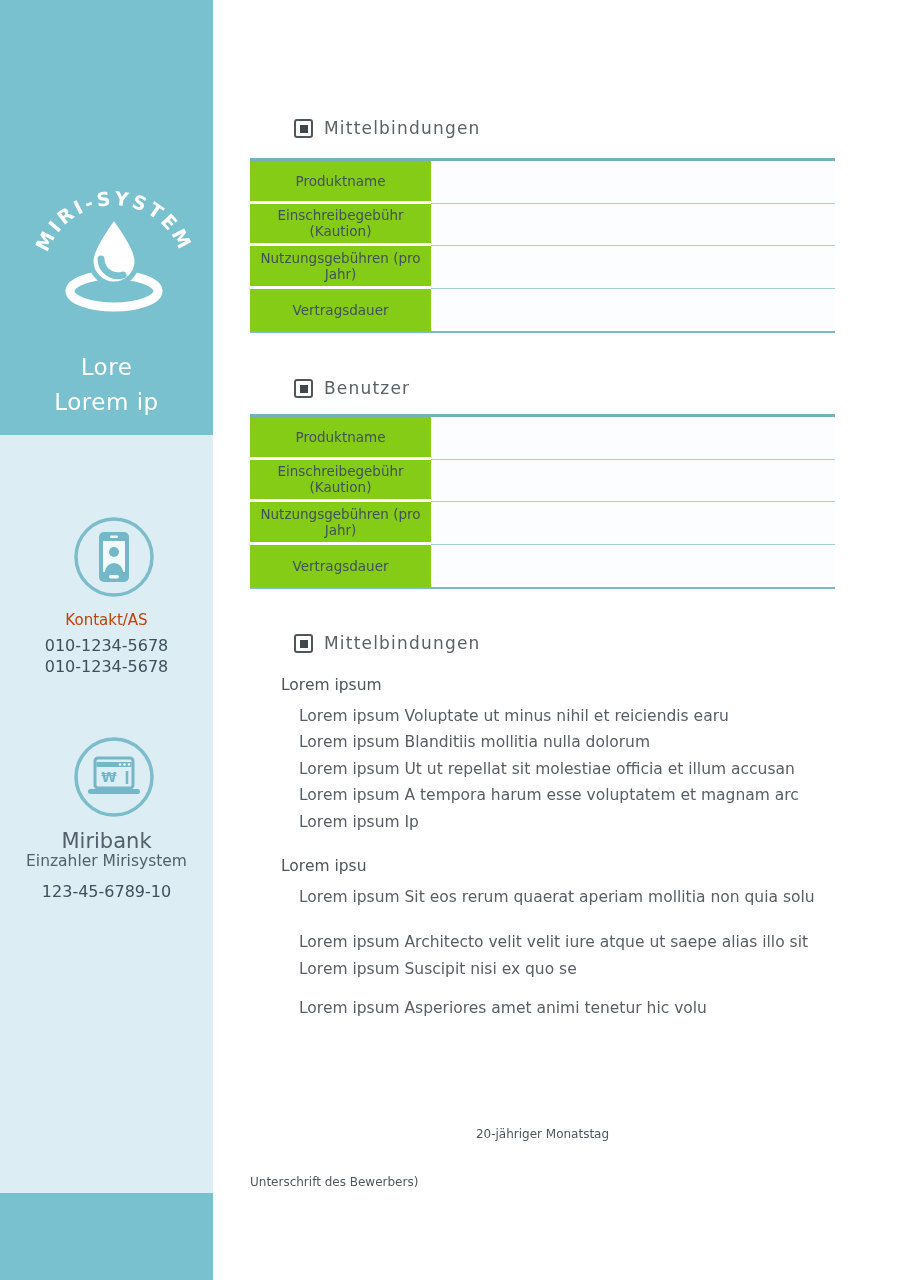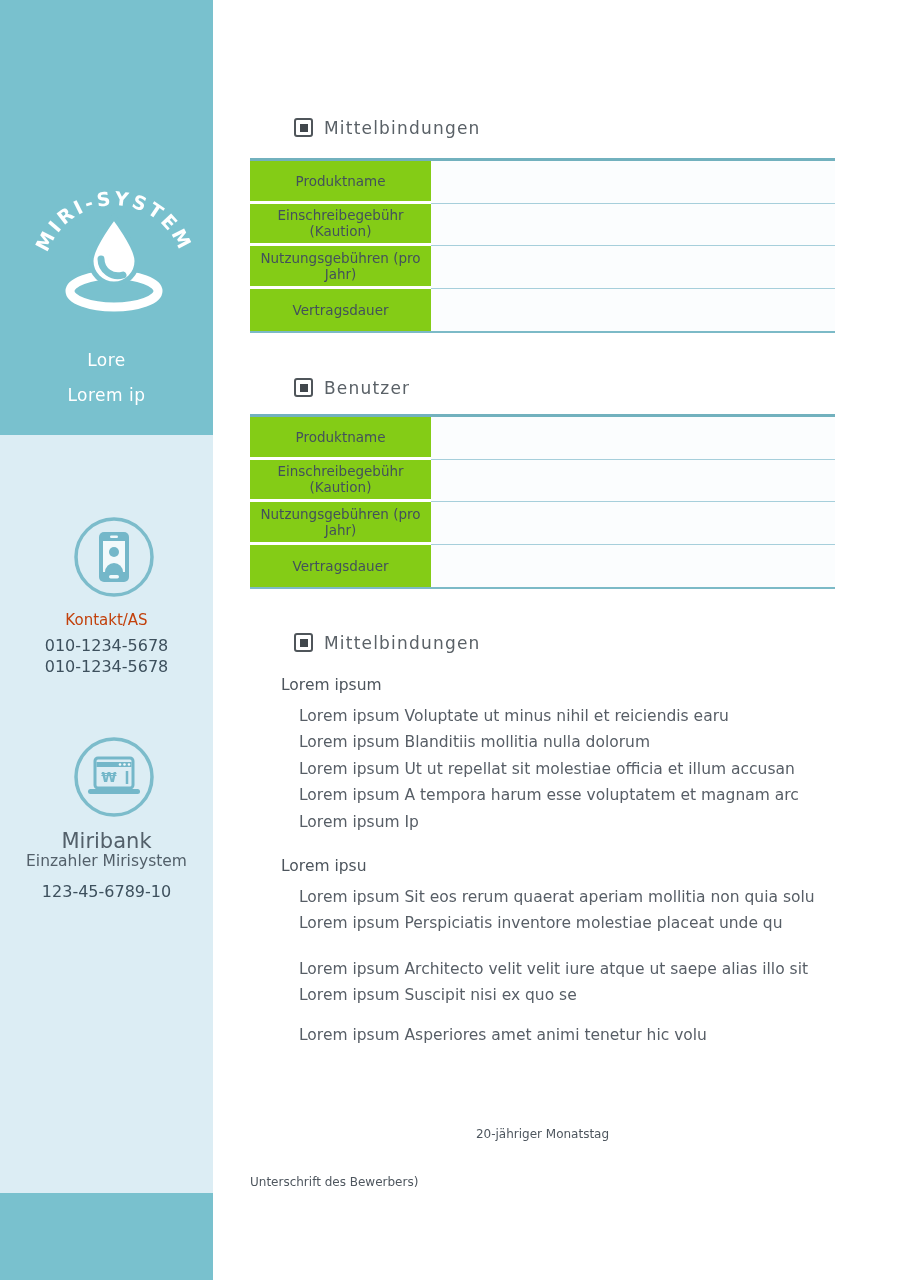--- a/index.html
+++ b/index.html
@@ -9,39 +9,39 @@
     font-family:"DejaVu Sans","Liberation Sans",sans-serif; overflow:hidden;
   }
 
   
   .sidebar { position:absolute; left:0; top:0; width:213px; height:1280px; }
   .sidebar-top { position:absolute; left:0; top:0; width:213px; height:435px; background:#79c1ce; }
   .sidebar-mid { position:absolute; left:0; top:435px; width:213px; height:758px; background:#dcedf4; }
   .sidebar-bottom { position:absolute; left:0; top:1193px; width:213px; height:87px; background:#79c1ce; }
 
   .logo-svg { position:absolute; left:29px; top:183px; }
-  .org-name { position:absolute; left:0; top:343px; width:213px; text-align:center;
-              color:#ffffff; font-size:17px; line-height:35px; font-weight:400; letter-spacing:0.5px; }
+  .org-name { position:absolute; left:0; top:350px; width:213px; text-align:center;
+              color:#ffffff; font-size:23px; line-height:35px; font-weight:400; letter-spacing:0.5px; }
 
   .side-icon { position:absolute; left:72px; width:84px; height:84px; }
   .icon-phone { top:515px; }
   .icon-laptop { top:735px; }
 
   .side-text { position:absolute; left:0; width:213px; text-align:center; }
   .contact-title { top:610px; font-size:15px; line-height:20px; color:#c2410c; }
   .contact-phone1 { top:635px; font-size:16px; line-height:22px; color:#3d505d; }
   .contact-phone2 { top:656px; font-size:16px; line-height:22px; color:#3d505d; }
   .bank-name { top:831px; font-size:21px; line-height:20px; color:#53606a; }
   .bank-sub  { top:851px; font-size:15.5px; line-height:20px; color:#53606a; }
   .bank-acct { top:881px; font-size:16px; line-height:22px; color:#3d505d; }
 
   
   .main { position:absolute; left:250px; top:0; width:585px; height:1280px; }
 
-  .hdr { position:absolute; left:0; display:flex; align-items:flex-start; gap:11px;padding-left:44px; }
+  .hdr { position:absolute; left:0; display:flex; align-items:flex-end; gap:11px;padding-left:44px; }
   .hdr-1 { top:118px; } .hdr-2 { top:378px; } .hdr-3 { top:633px; }
   .bullet { width:19px; height:19px; border:2px solid #4f555a; border-radius:3px;
             display:flex; align-items:center; justify-content:center; background:#ffffff; flex:0 0 auto; }
   .bullet-fill { width:8px; height:8px; background:#41474c; }
   .hdr-text { font-size:17px; color:#5a6167; letter-spacing:1.2px; }
 
   .ftable { position:absolute; left:0; width:585px; height:175px;
             display:grid; grid-template-columns:181px 1fr; grid-template-rows:repeat(4,1fr);
             border-top:3px solid #72b1be; border-bottom:2px solid #7cbac7; }
   .tl { background:#84cc16; border-bottom:3px solid #ffffff;
@@ -172,21 +172,20 @@
       <div class="mt4">
         <div class="t-line">Lorem ipsum Voluptate ut minus nihil et reiciendis earu</div>
         <div class="t-line">Lorem ipsum Blanditiis mollitia nulla dolorum</div>
         <div class="t-line">Lorem ipsum Ut ut repellat sit molestiae officia et illum accusan</div>
         <div class="t-line">Lorem ipsum A tempora harum esse voluptatem et magnam arc</div>
         <div class="t-line">Lorem ipsum Ip</div>
       </div>
       <div class="t-head mt18">Lorem ipsu</div>
       <div class="mt4">
         <div class="t-line">Lorem ipsum Sit eos rerum quaerat aperiam mollitia non quia solu</div>
-        <div class="t-line">Lorem ipsum Perspiciatis inventore molestiae placeat unde qu</div>
       </div>
       <div class="mt19">
         <div class="t-para">Lorem ipsum Architecto velit velit iure atque ut saepe alias illo sit</div>
         <div class="t-para">Lorem ipsum Suscipit nisi ex quo se</div>
       </div>
       <div class="t-para mt13">Lorem ipsum Asperiores amet animi tenetur hic volu</div>
     </div>
 
     <div class="date-line">20-jähriger Monatstag</div>
     <div class="sig-line">Unterschrift des Bewerbers)</div>

